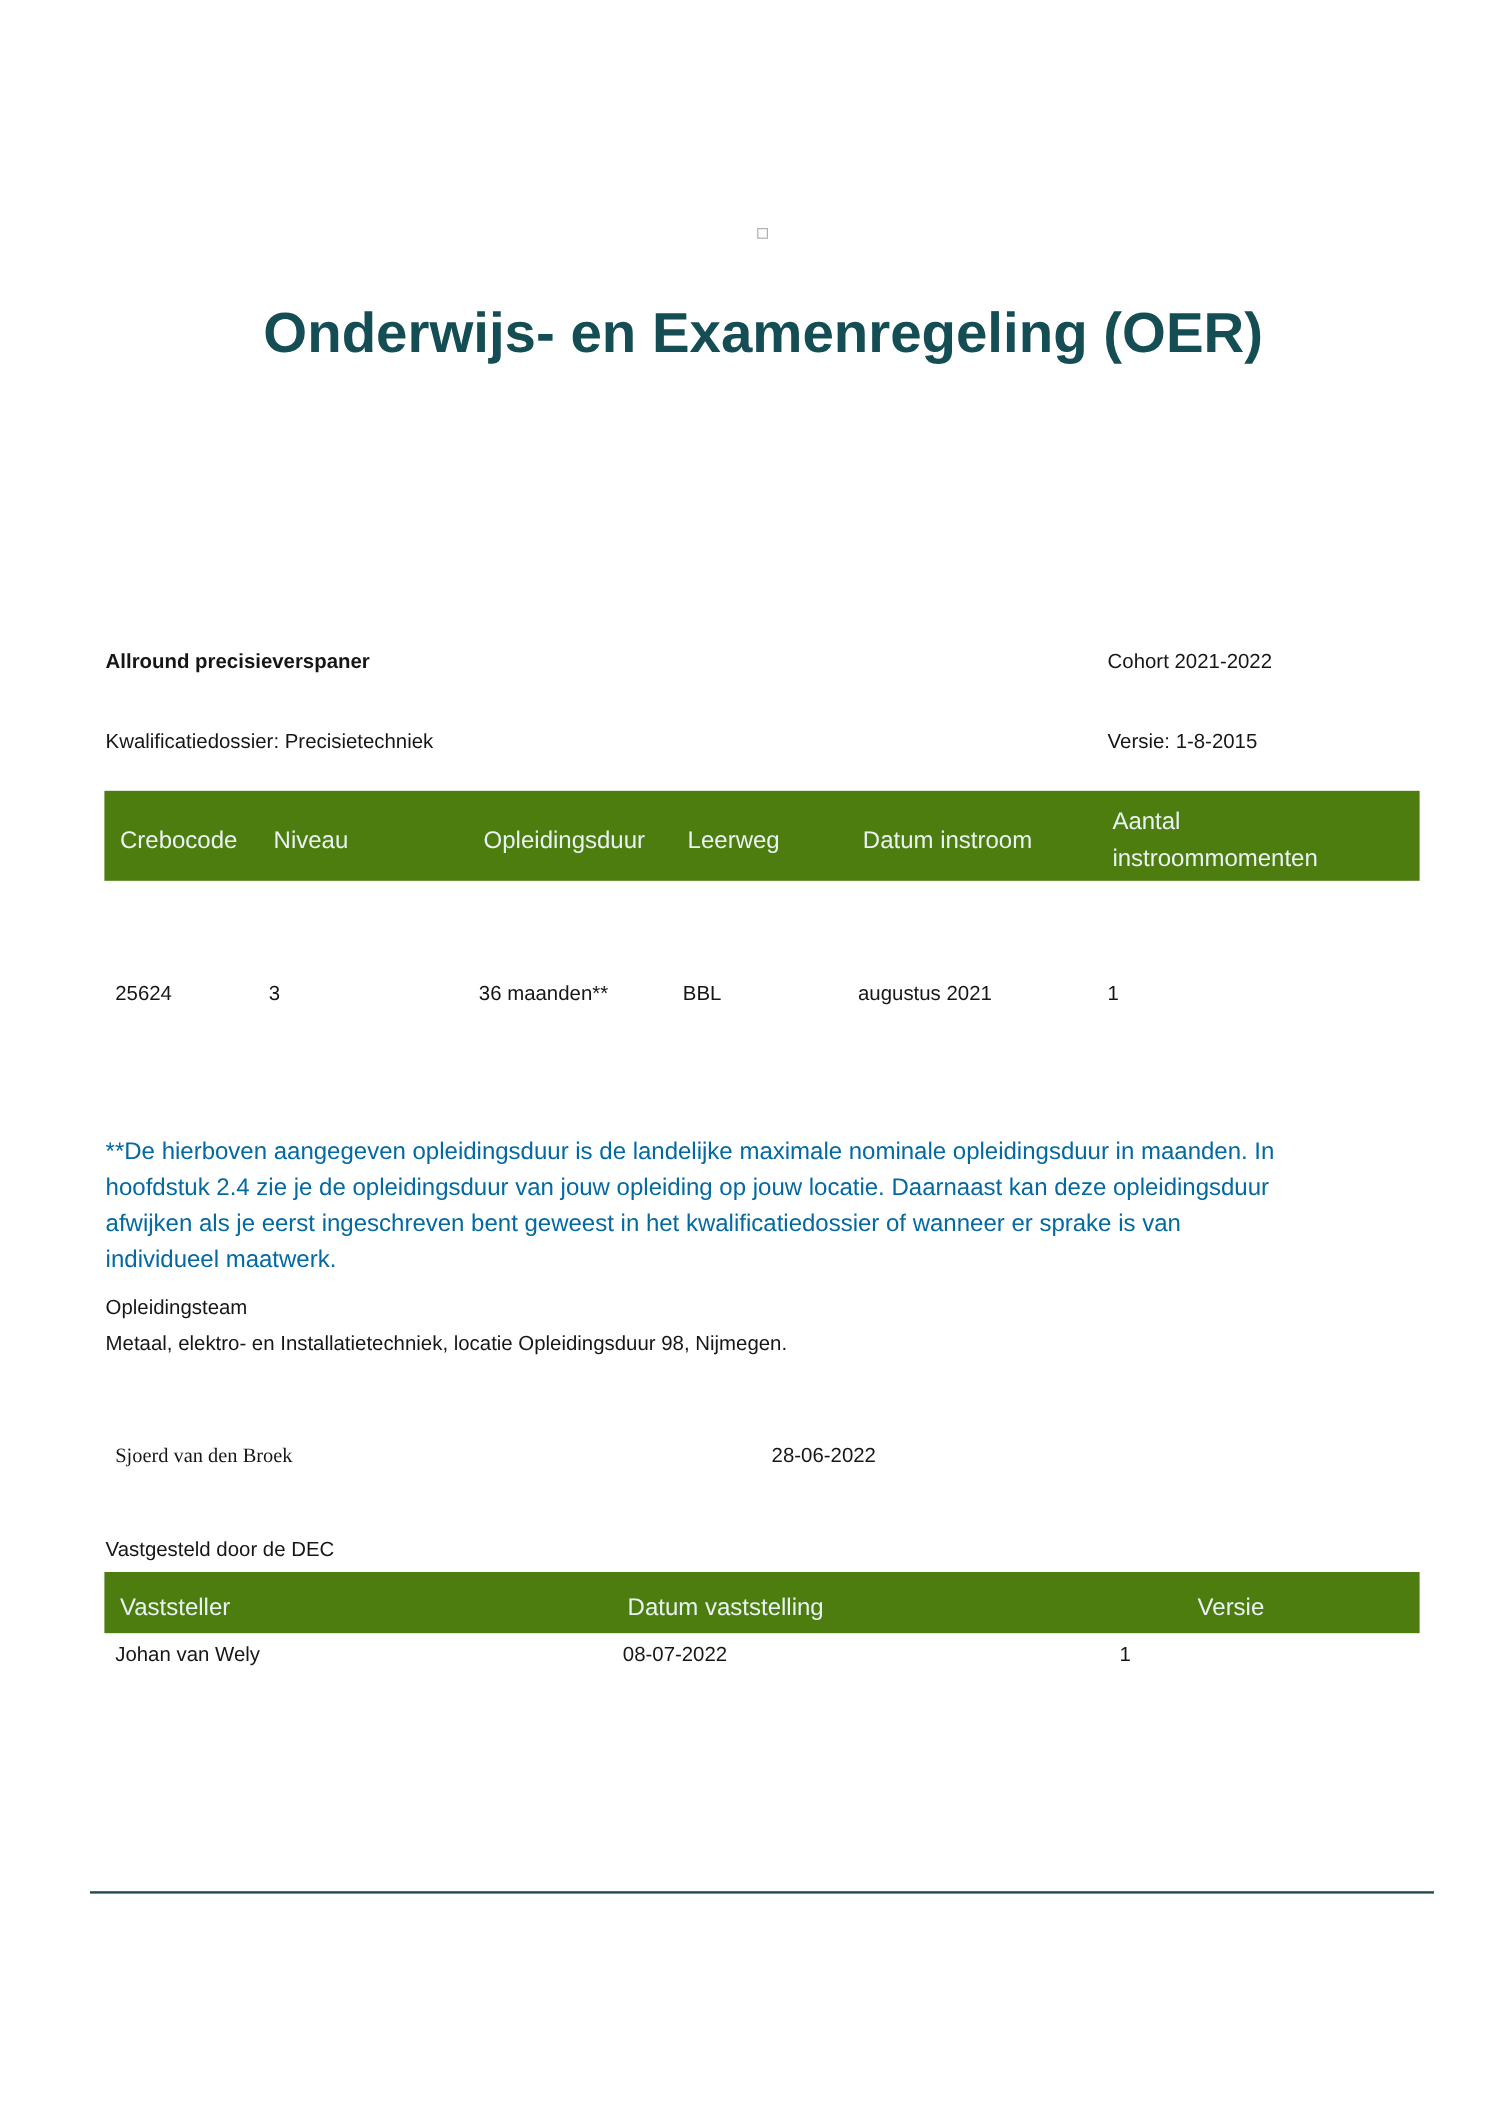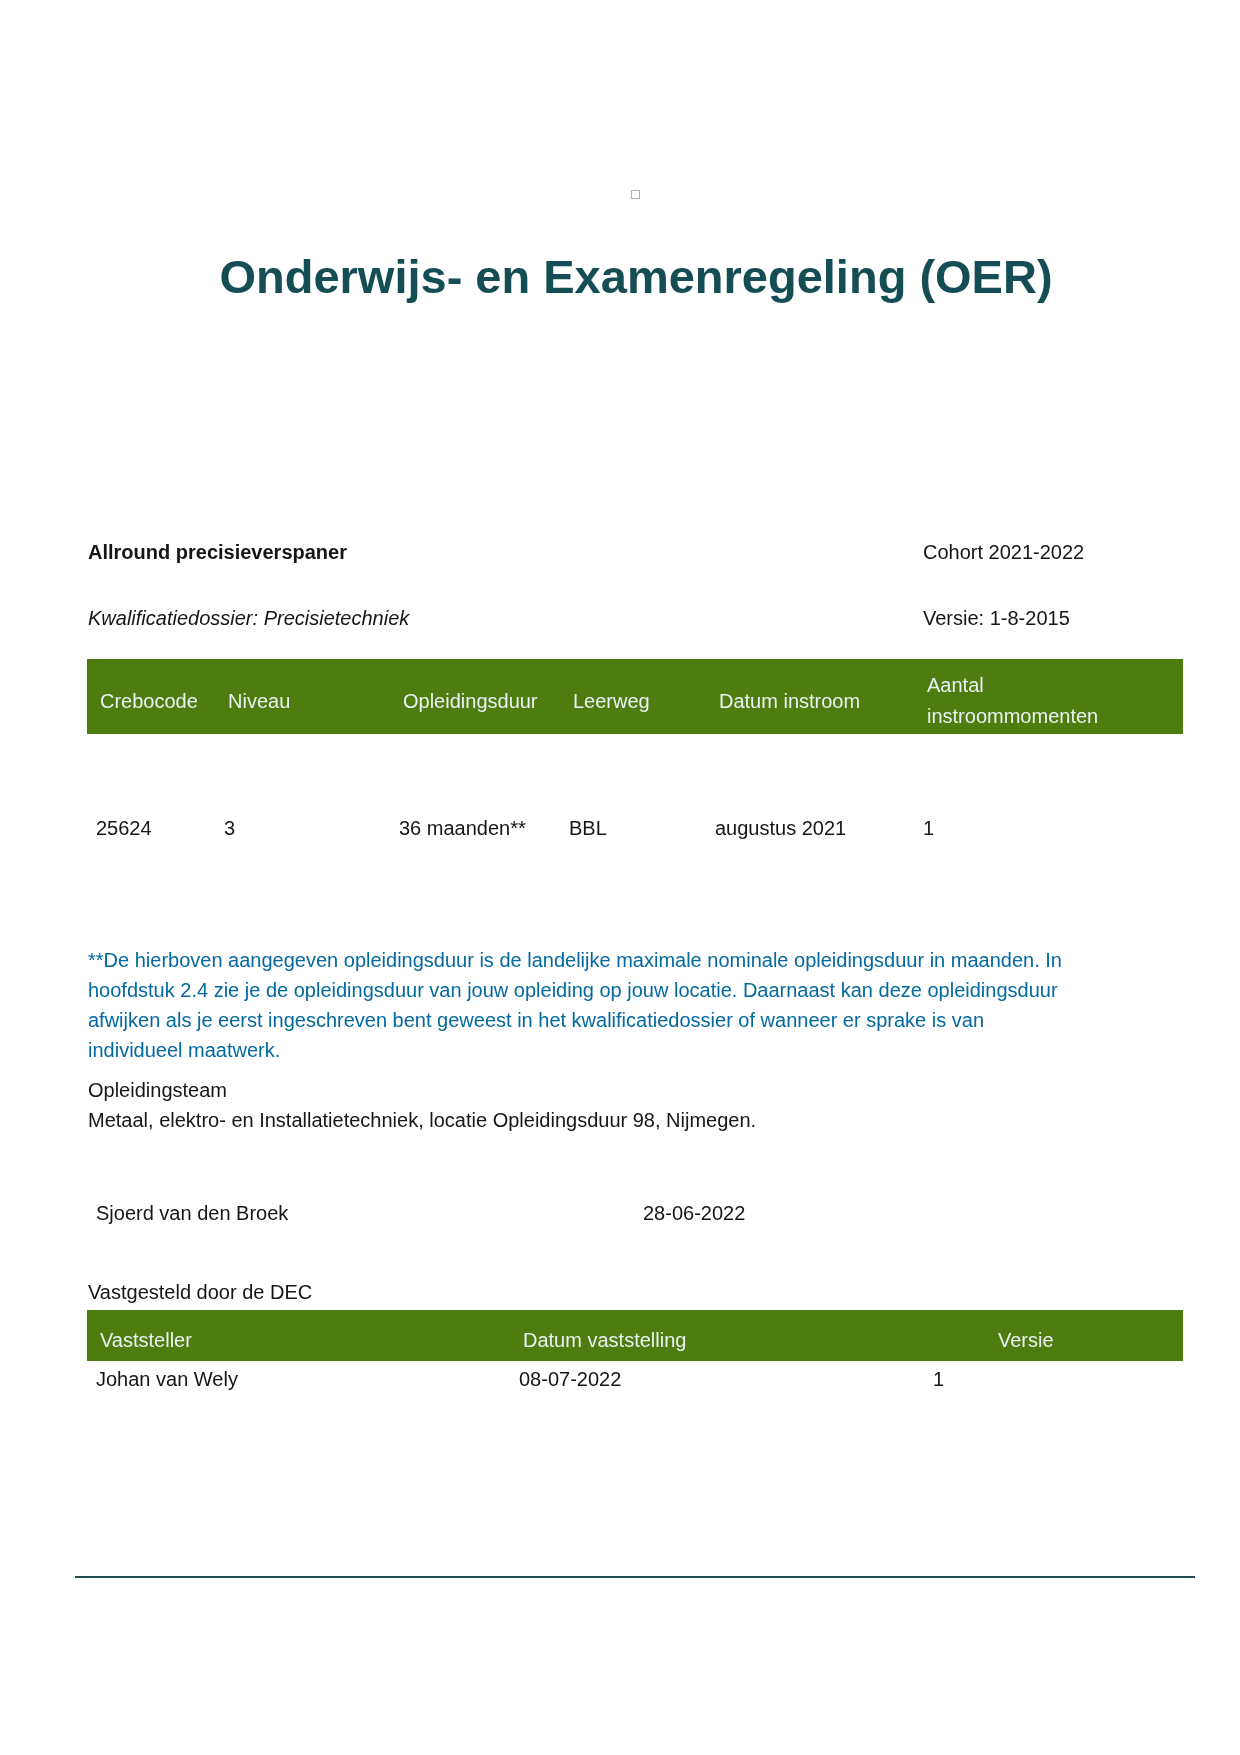--- a/index.html
+++ b/index.html
@@ -27,21 +27,21 @@
     left: 0; top: 232px;
     width: 100%;
     text-align: center;
     font-size: 47px;
     line-height: 58px;
     font-weight: bold;
     color: #154d54;
     letter-spacing: 0;
   }
 
-  .abs { position: absolute; font-size: 20px; line-height: 26px; white-space: nowrap; }
+  .abs { position: absolute; font-size: 17px; line-height: 26px; white-space: nowrap; }
   .bold { font-weight: bold; }
 
   .bar {
     position: absolute;
     left: 71px;
     width: 1096px;
     background: #4d7c0f;
   }
   .bar-1 { top: 643px; height: 75px; }
   .bar-2 { top: 1123px; height: 45px; }
@@ -83,21 +83,21 @@
 
 <div class="page">
 
   <div class="img-placeholder"></div>
 
   <h1 class="doc-title">Onderwijs- en Examenregeling (OER)</h1>
 
   <span class="abs bold" style="left:72px; top:523px;">Allround precisieverspaner</span>
   <span class="abs" style="left:907px; top:523px;">Cohort 2021-2022</span>
 
-  <span class="abs" style="left:72px; top:589px;font-style:italic;">Kwalificatiedossier: Precisietechniek</span>
+  <span class="abs" style="left:72px; top:589px;">Kwalificatiedossier: Precisietechniek</span>
   <span class="abs" style="left:907px; top:589px;">Versie: 1-8-2015</span>
 
   <div class="bar bar-1">
     <span class="cell" style="left:9px;">Crebocode</span>
     <span class="cell" style="left:137px;">Niveau</span>
     <span class="cell" style="left:312px;">Opleidingsduur</span>
     <span class="cell" style="left:482px;">Leerweg</span>
     <span class="cell" style="left:628px;">Datum instroom</span>
     <span class="cell wrap" style="left:836px;">Aantal instroommomenten</span>
   </div>
@@ -107,21 +107,21 @@
   <span class="abs" style="left:383px; top:799px;">36 maanden**</span>
   <span class="abs" style="left:553px; top:799px;">BBL</span>
   <span class="abs" style="left:699px; top:799px;">augustus 2021</span>
   <span class="abs" style="left:907px; top:799px;">1</span>
 
   <p class="note">**De hierboven aangegeven opleidingsduur is de landelijke maximale nominale opleidingsduur in maanden. In hoofdstuk 2.4 zie je de opleidingsduur van jouw opleiding op jouw locatie. Daarnaast kan deze opleidingsduur afwijken als je eerst ingeschreven bent geweest in het kwalificatiedossier of wanneer er sprake is van individueel maatwerk.</p>
 
   <span class="abs" style="left:72px; top:1061px;">Opleidingsteam</span>
   <span class="abs" style="left:72px; top:1091px;">Metaal, elektro- en Installatietechniek, locatie Opleidingsduur 98, Nijmegen.</span>
 
-  <span class="abs" style="left:80px;  top:1184px;">Sjoerd van den Broek</span>
+  <span class="abs" style="left:80px;  top:1184px;font-family:Liberation Serif, serif;">Sjoerd van den Broek</span>
   <span class="abs" style="left:627px; top:1184px;">28-06-2022</span>
 
   <span class="abs" style="left:72px; top:1263px;">Vastgesteld door de DEC</span>
 
   <div class="bar bar-3">
     <span class="cell" style="left:9px;">Vaststeller</span>
     <span class="cell" style="left:432px;">Datum vaststelling</span>
     <span class="cell" style="left:907px;">Versie</span>
   </div>
   <span class="abs" style="left:80px;  top:1350px;">Johan van Wely</span>

